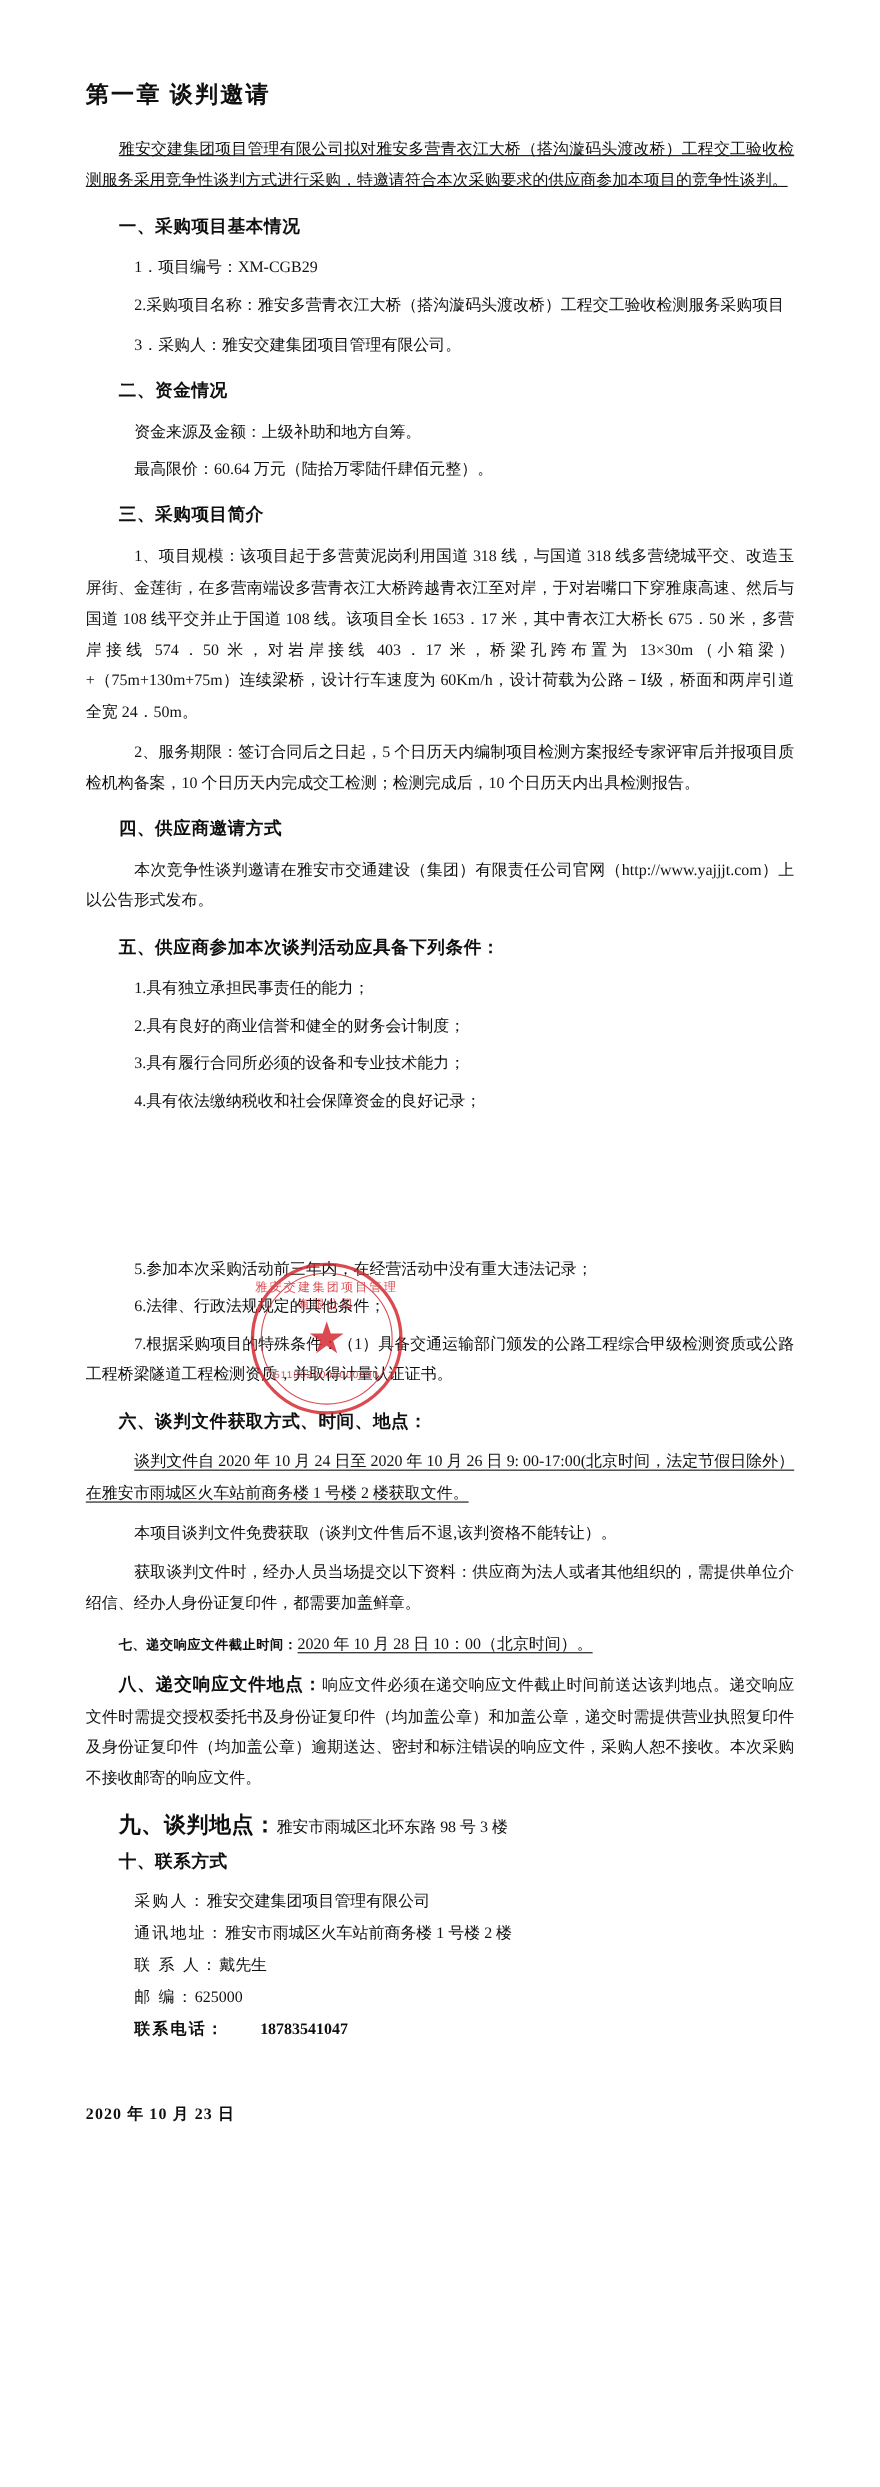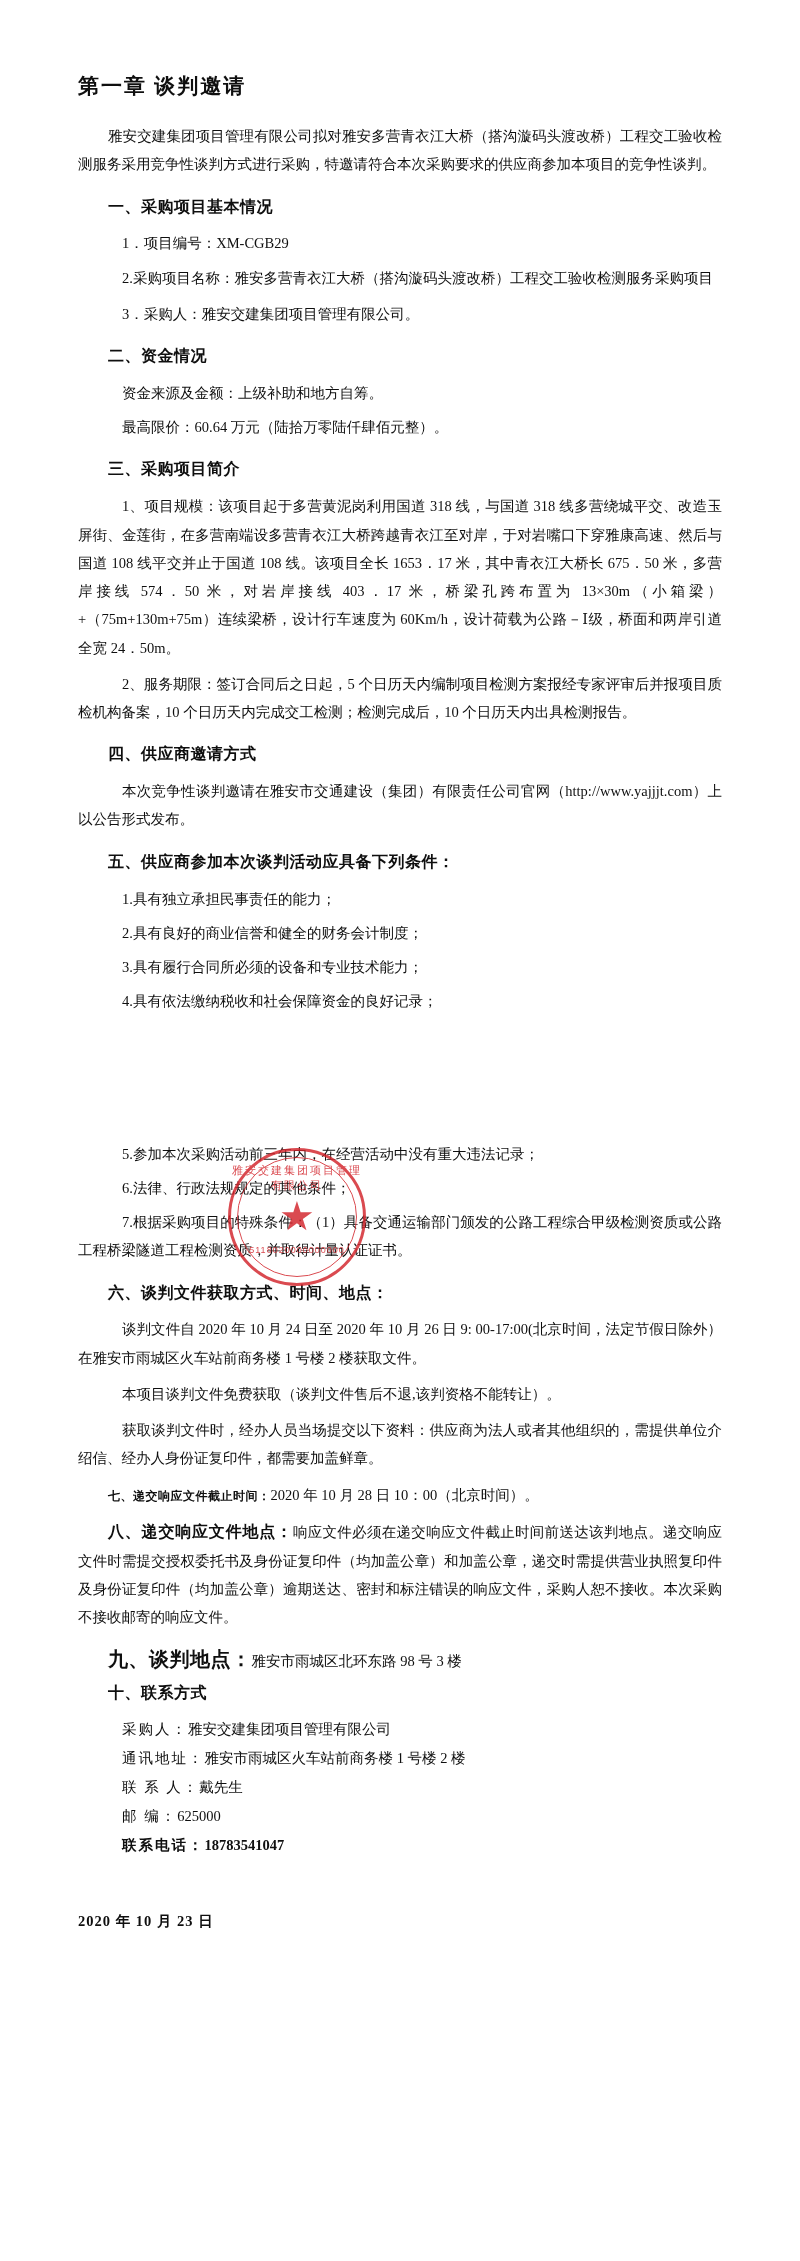--- a/index.html
+++ b/index.html
@@ -28,21 +28,21 @@
     letter-spacing: 2px;
     margin: 12px 0 22px 0;
   }
   p {
     margin: 0 0 9px 0;
     font-size: 14.5px;
     line-height: 1.95;
     text-align: justify;
     text-justify: inter-ideograph;
   }
-  .indent2 { text-indent: 30px; }
+  .indent2 { text-indent: 30px; text-decoration: underline; }
   .sec-head {
     font-size: 16px;
     font-weight: bold;
     margin: 14px 0 8px 0;
     text-indent: 30px;
     line-height: 1.8;
     letter-spacing: 0.5px;
   }
   .sub {
     font-size: 14.5px;
@@ -52,20 +52,21 @@
   }
   .sub-body {
     font-size: 14.5px;
     line-height: 1.95;
     margin: 0 0 8px 0;
     text-indent: 44px;
     text-align: justify;
     text-justify: inter-ideograph;
   }
   .uline {
+    text-decoration: underline;
     text-underline-offset: 3px;
   }
   .contact-block {
     margin-top: 4px;
   }
   .contact-row {
     font-size: 14.5px;
     line-height: 2.0;
     text-indent: 44px;
   }
@@ -183,21 +184,21 @@
     <div class="contact-row">
       <span class="lbl">通讯地址：</span><span>雅安市雨城区火车站前商务楼 1 号楼 2 楼</span>
     </div>
     <div class="contact-row">
       <span class="lbl">联 系 人：</span><span>戴先生</span>
     </div>
     <div class="contact-row">
       <span class="lbl">邮    编：</span><span>625000</span>
     </div>
     <div class="contact-row">
-      <span class="lbl" style="font-weight:bold;">联系电话：</span><span style="font-weight:bold;">18783541047</span>
+      <span class="lbl" style="font-weight:bold;">联系电话：</span><span style="font-weight:bold;margin-left:32px;">18783541047</span>
     </div>
   </div>
 
   <div class="date-line">2020 年 10 月 23 日</div>
 
   <div class="seal">
     <div class="seal-ring"></div>
     <div class="arc-top">雅安交建集团项目管理有限公司</div>
     <div class="star">★</div>
     <div class="arc-bottom">5118020000000000</div>

